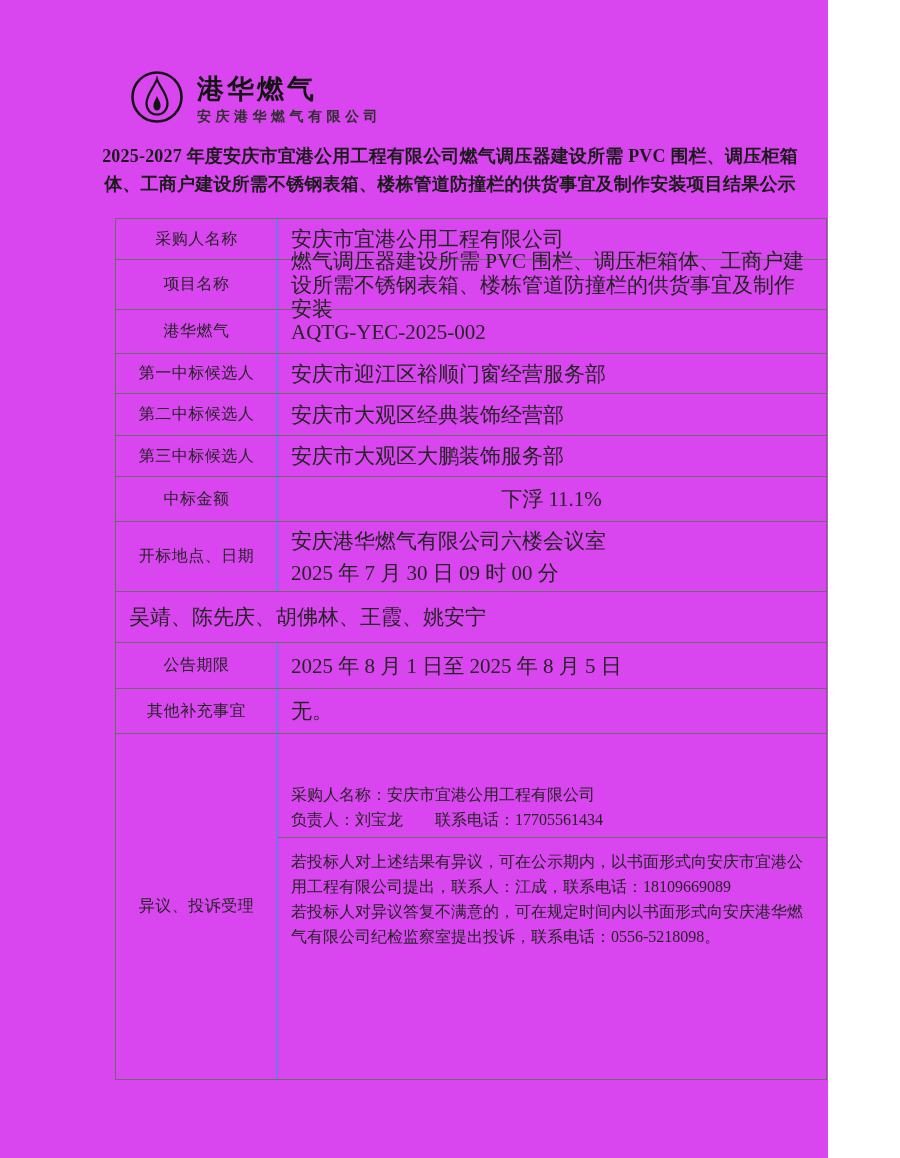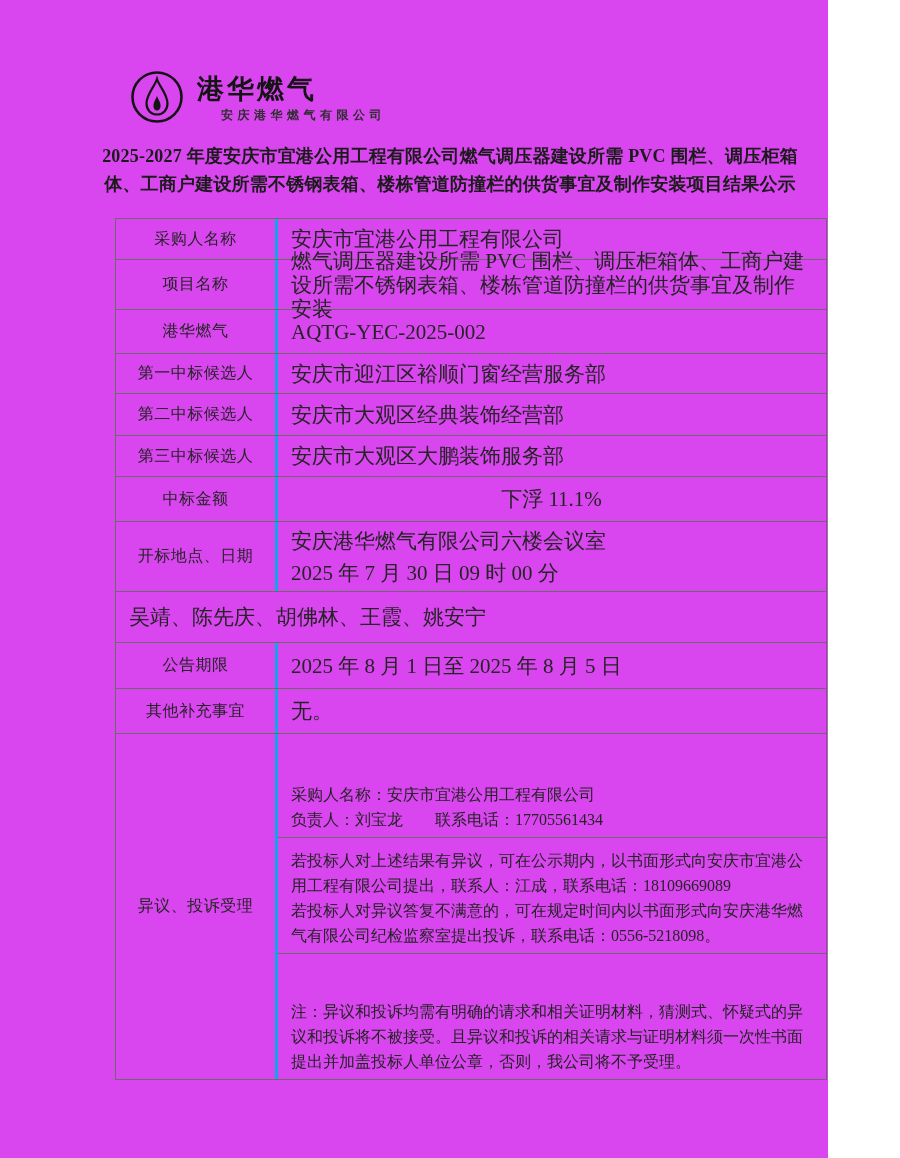--- a/index.html
+++ b/index.html
@@ -13,39 +13,39 @@
   .page {
     position:relative; width:828px; height:1158px;
     background:#d946ef; overflow:hidden;
   }
 
   
   .logo { position:absolute; left:130px; top:70px; display:flex; align-items:flex-start; gap:13px; }
   .logo-mark { width:54px; height:54px; flex:0 0 54px; }
   .logo-text { padding-top:6px; font-family:"Liberation Sans","DejaVu Sans",sans-serif; }
   .logo-name { font-size:27px; font-weight:bold; letter-spacing:3px; color:#141414; line-height:1; }
-  .logo-sub  { margin-top:6px; font-size:12px; font-weight:bold; letter-spacing:4.5px; color:#2e2e2e; line-height:1;margin-left:24px; }
+  .logo-sub  { margin-top:6px; font-size:14px; font-weight:bold; letter-spacing:4.5px; color:#2e2e2e; line-height:1; }
 
   
   .doc-title {
     position:absolute; left:82px; top:142px; width:736px;
     text-align:center; font-size:18px; font-weight:bold;
     line-height:28px; color:#1b1b1b; letter-spacing:0.2px;
   }
 
   
   .doc-table {
     position:absolute; left:115px; top:218px; width:710px;
     border:1px solid #6a6a6a;
   }
   .t-row { display:flex; box-sizing:border-box; }
   .t-row + .t-row { border-top:1px solid #6a6a6a; }
   .t-label {
     flex:0 0 162px; width:162px; box-sizing:border-box;
-    border-right:3px solid #0ea5e9;
+    border-right:1px solid #0ea5e9;
     display:flex; align-items:center; justify-content:center;
     text-align:center; font-size:16px; letter-spacing:0.5px;
     padding:0 6px; color:#242424;
   }
   .t-value {
     flex:1; box-sizing:border-box;
     display:flex; flex-direction:column; justify-content:center;
     padding:3px 14px 3px 13px;
     font-size:21px; line-height:24px; color:#242424;
     text-align:left;
@@ -135,20 +135,17 @@
         <div class="t-label">异议、投诉受理</div>
         <div class="subcol">
           <div class="subcell" style="height: 103px;">
             <div class="">采购人名称：安庆市宜港公用工程有限公司</div>
             <div class="">负责人：刘宝龙　　联系电话：17705561434</div>
           </div>
           <div class="subcell" style="height: 117px;">
             <div class="">若投标人对上述结果有异议，可在公示期内，以书面形式向安庆市宜港公用工程有限公司提出，联系人：江成，联系电话：18109669089</div>
             <div class="">若投标人对异议答复不满意的，可在规定时间内以书面形式向安庆港华燃气有限公司纪检监察室提出投诉，联系电话：0556-5218098。</div>
           </div>
-          <div class="subcell" style="height: 126px;">
-            <div class="">注：异议和投诉均需有明确的请求和相关证明材料，猜测式、怀疑式的异议和投诉将不被接受。且异议和投诉的相关请求与证明材料须一次性书面提出并加盖投标人单位公章，否则，我公司将不予受理。</div>
-          </div>
         </div>
       </div>
     </div>
 
 </div>
 
 </body></html>

